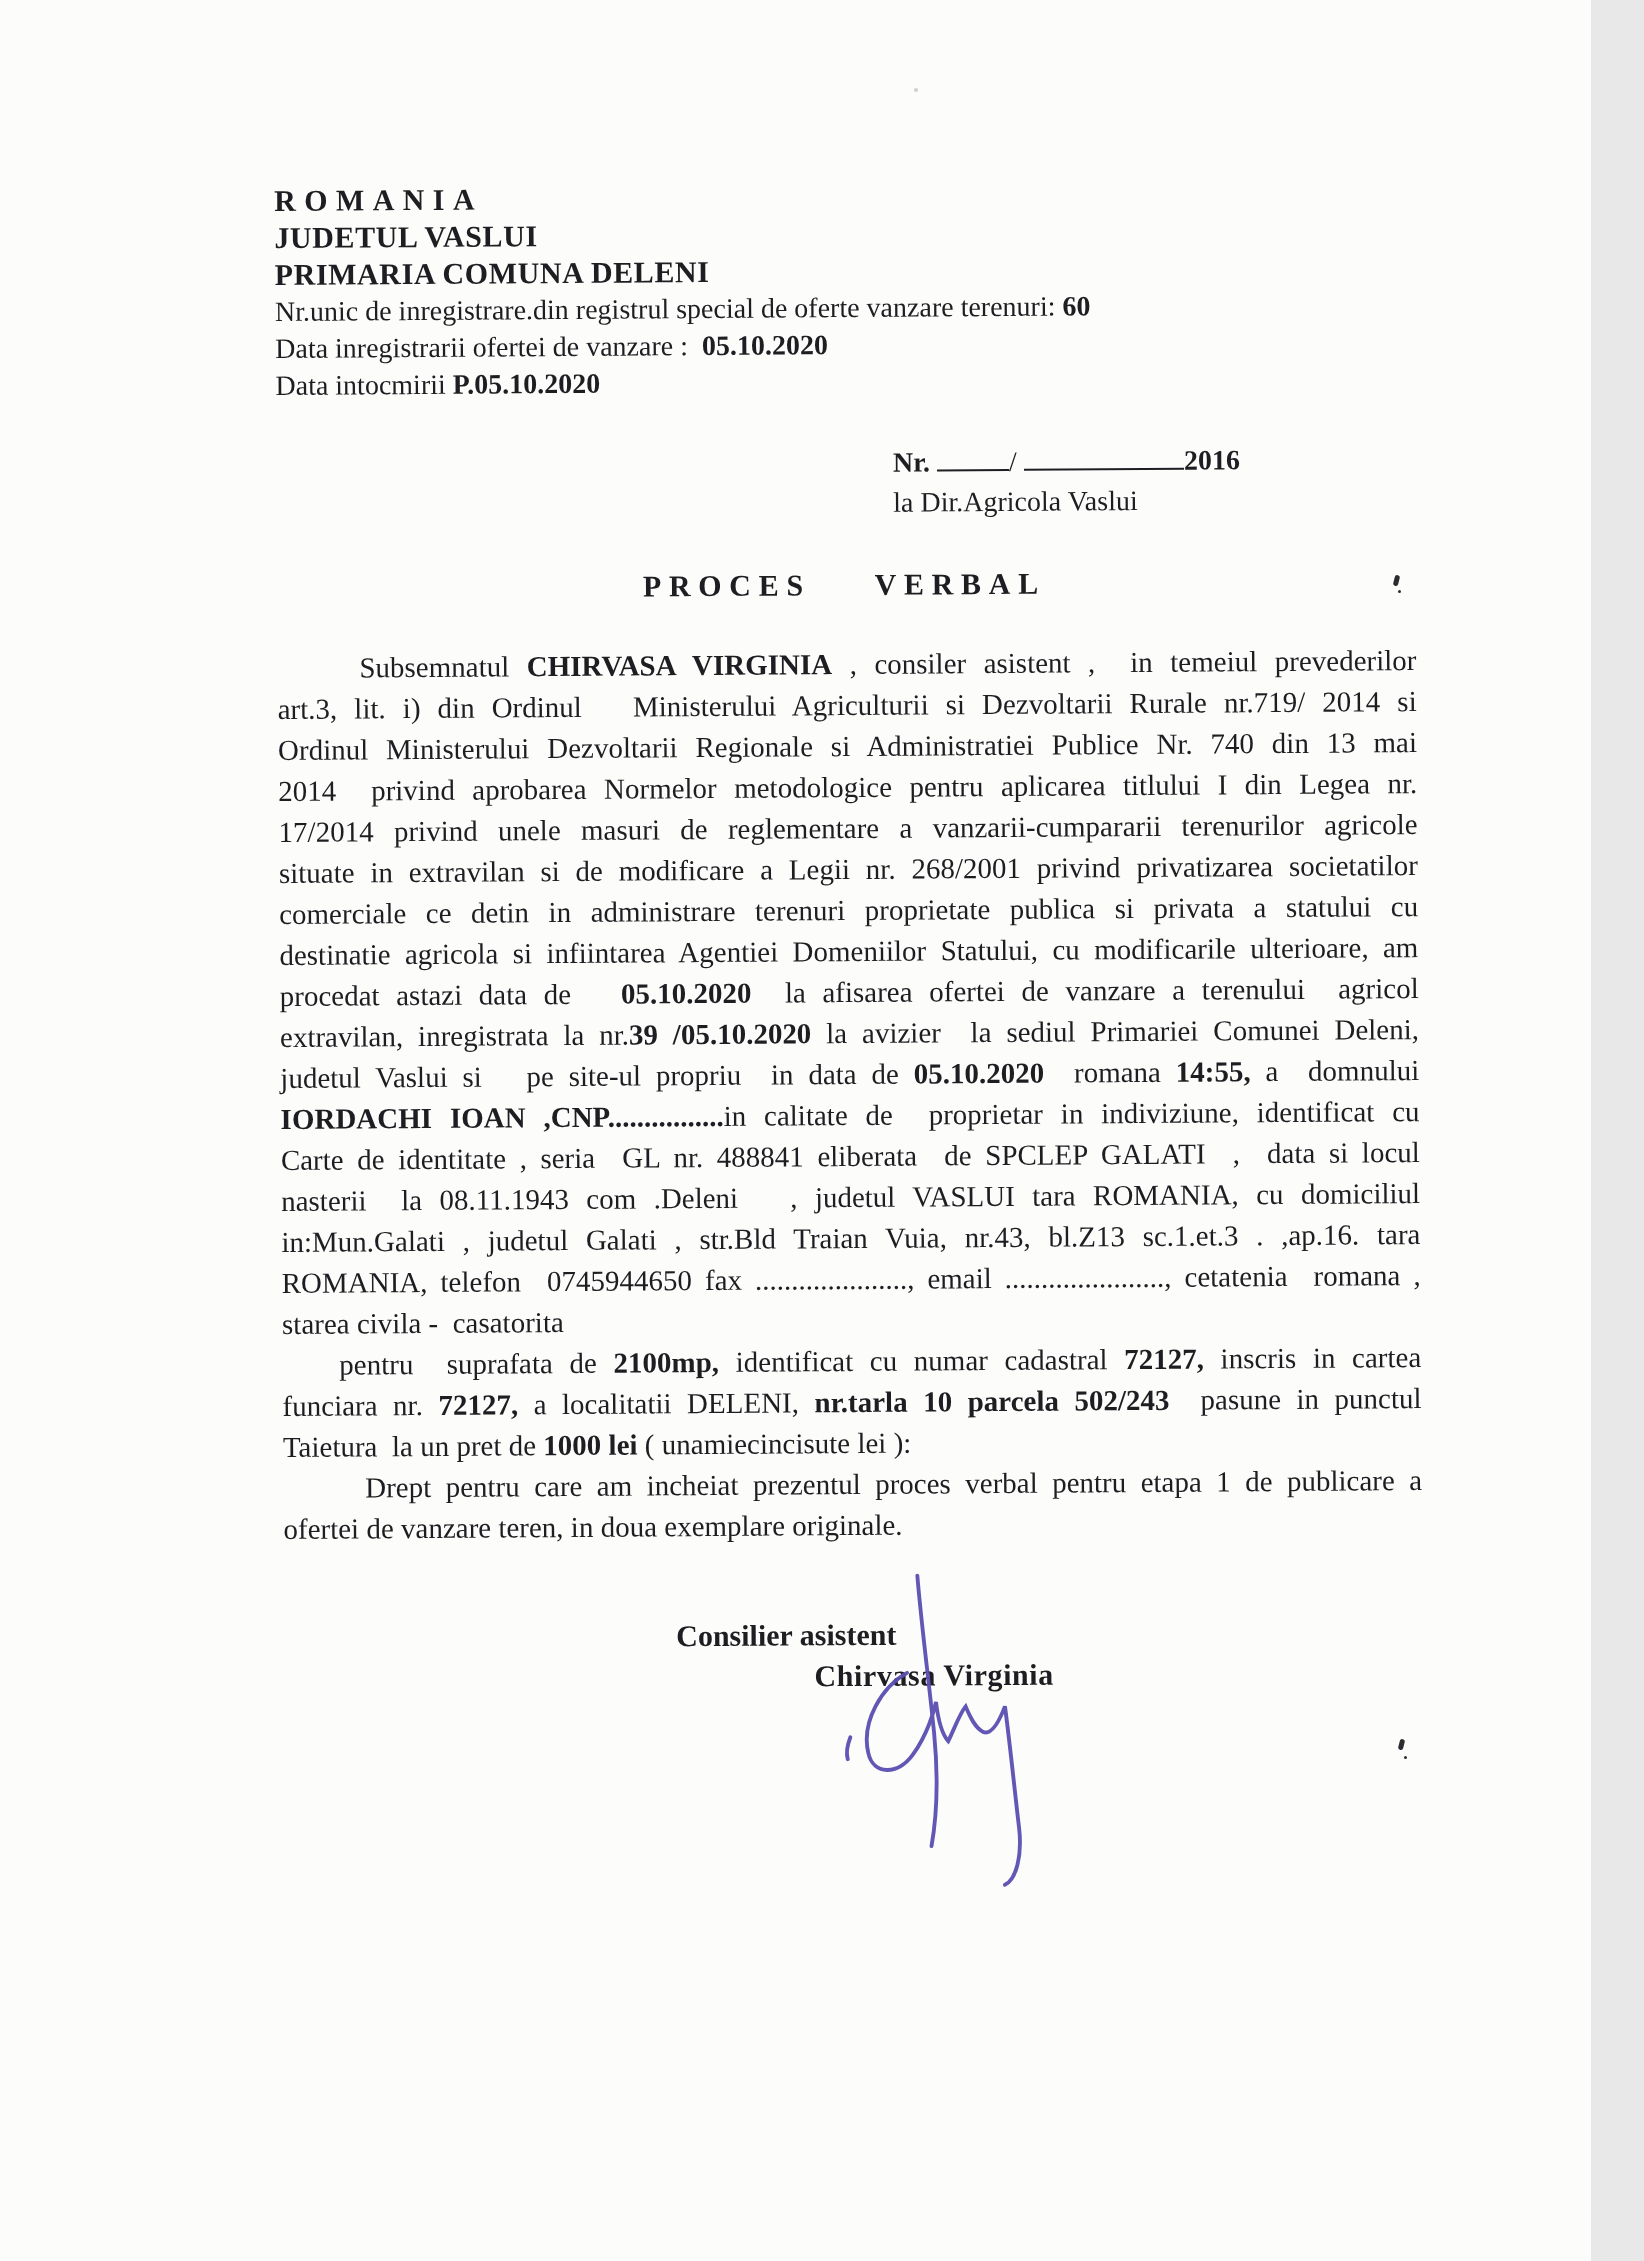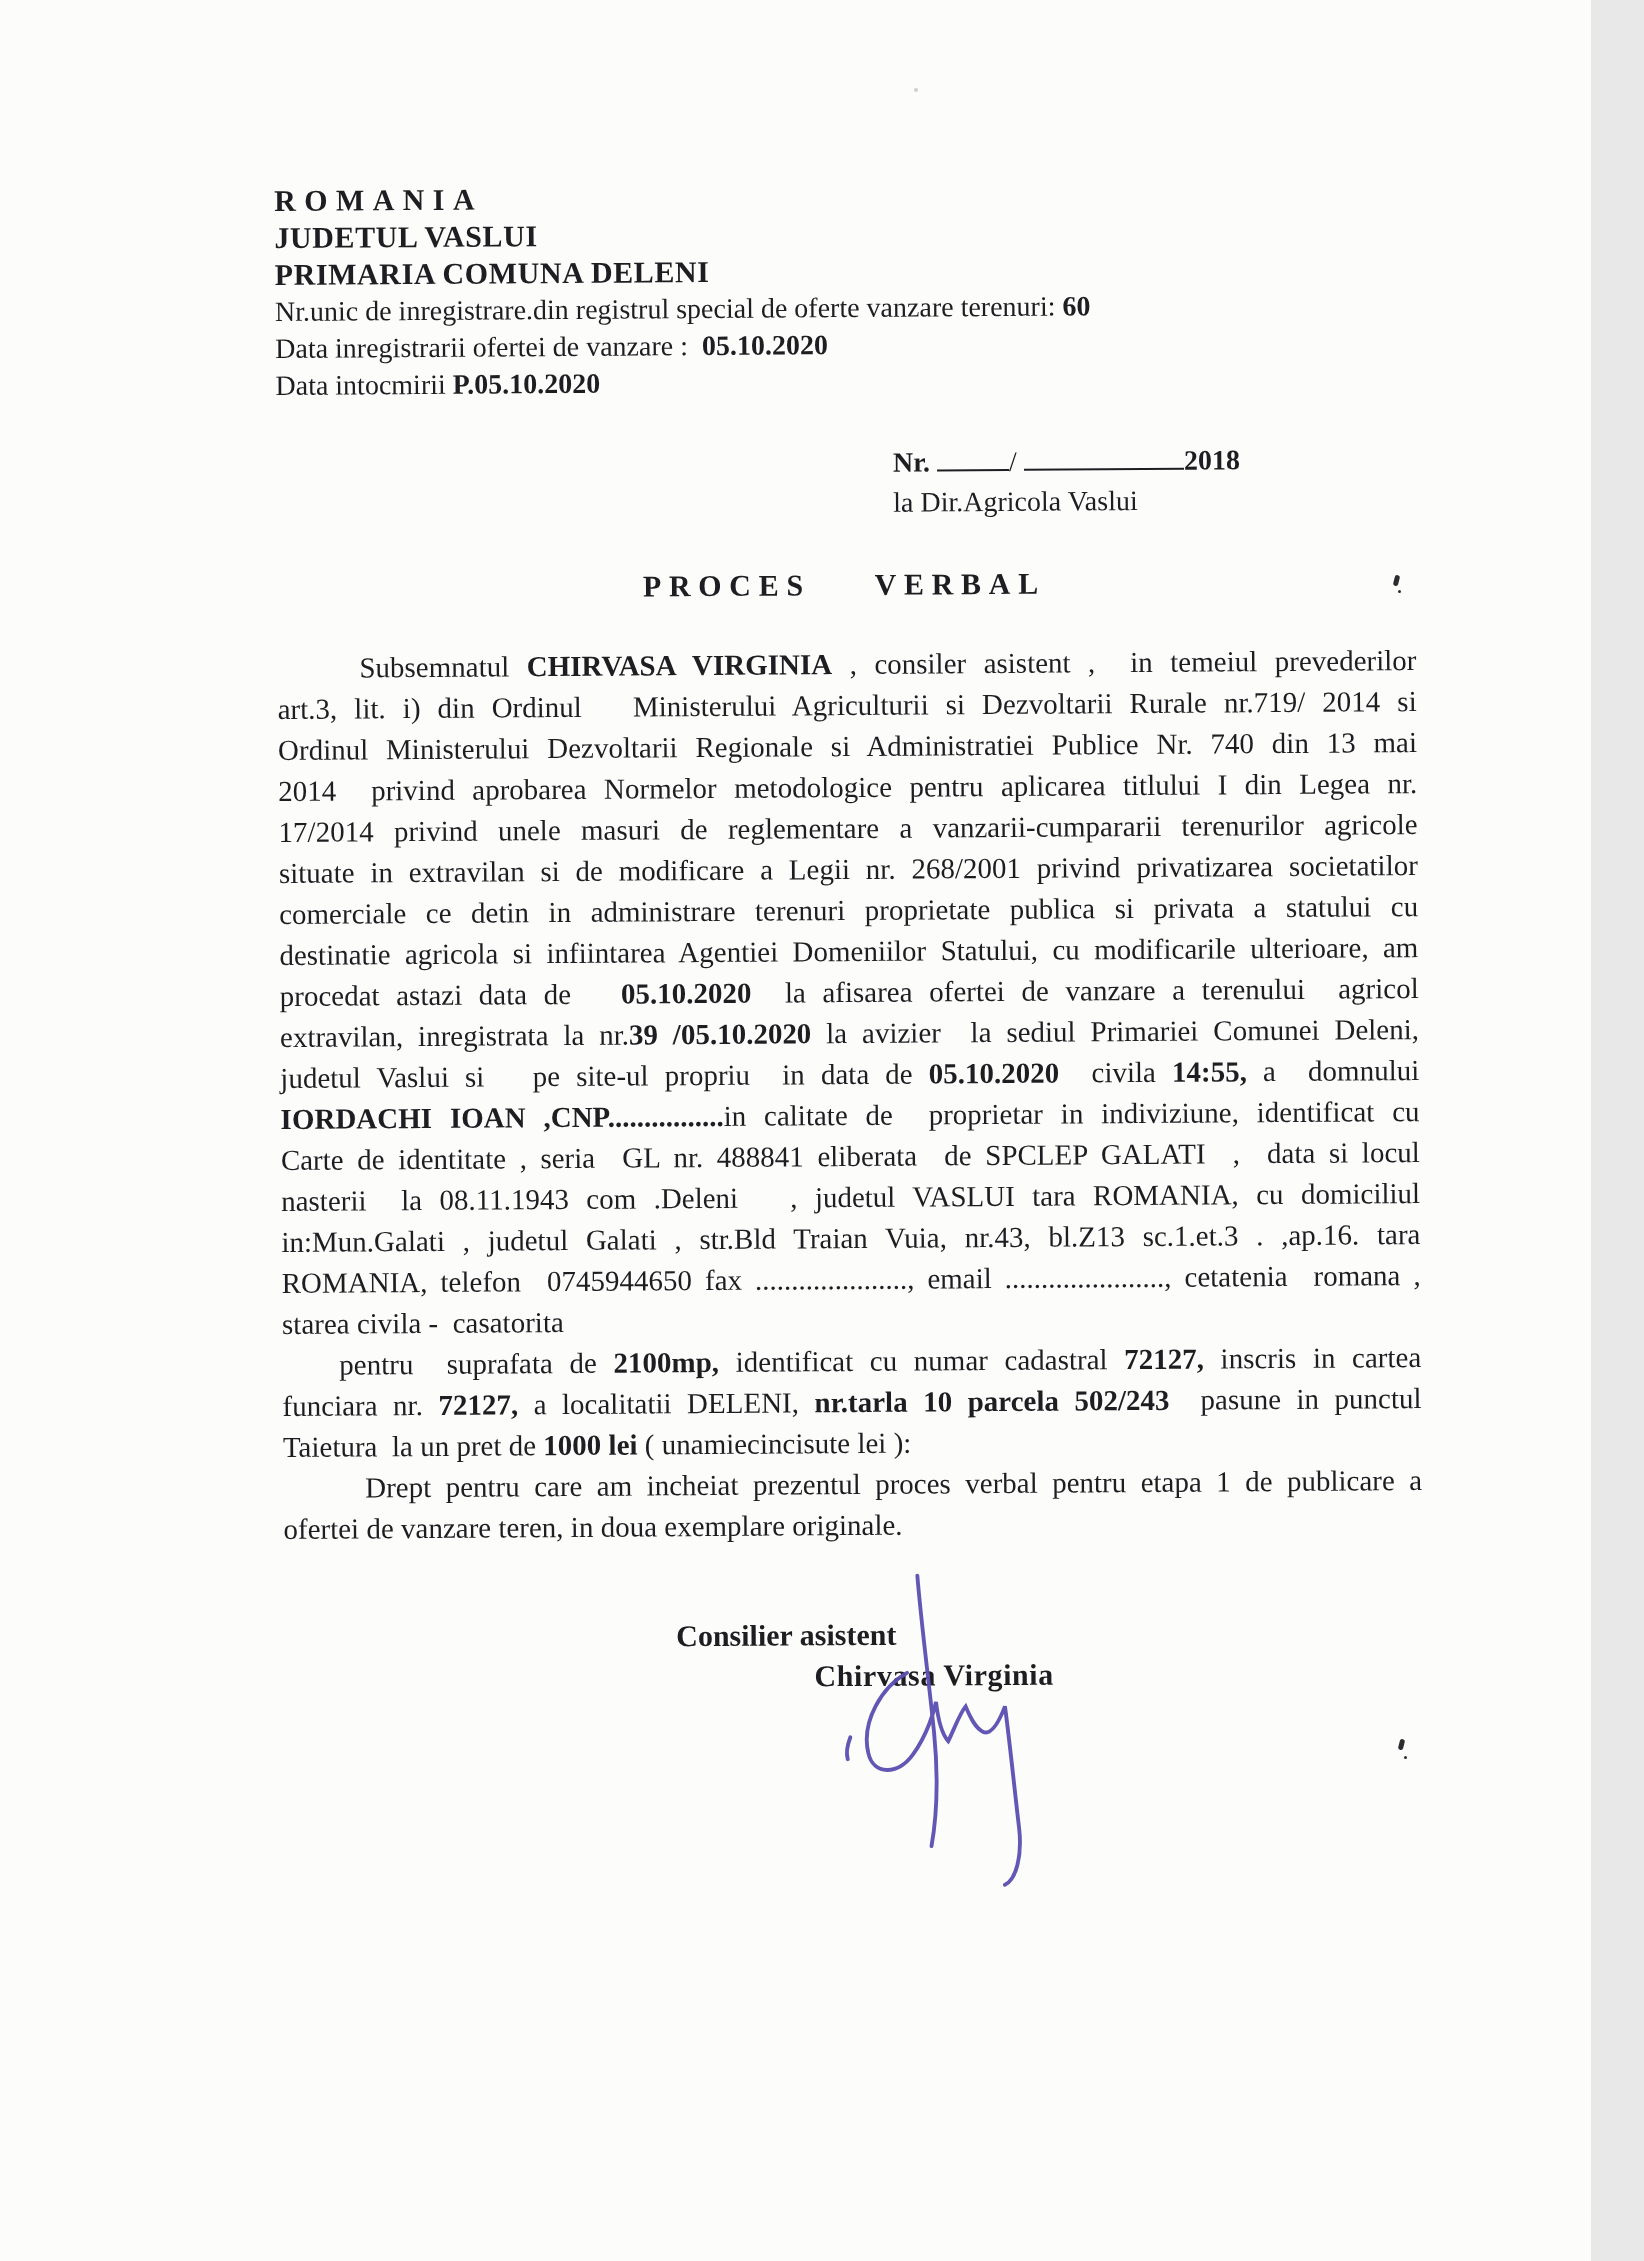--- a/index.html
+++ b/index.html
@@ -63,38 +63,38 @@
     <div class="header">
         <div class="tline hb sp"><span class="b">ROMANIA</span></div>
         <div class="tline hb"><span class="b">JUDETUL VASLUI</span></div>
         <div class="tline hb"><span class="b">PRIMARIA COMUNA DELENI</span></div>
         <div class="tline"><span class="r">Nr.unic de inregistrare.din registrul special de oferte vanzare terenuri: </span><span class="b">60</span></div>
         <div class="tline"><span class="r">Data inregistrarii ofertei de vanzare :  </span><span class="b">05.10.2020</span></div>
         <div class="tline"><span class="r">Data intocmirii </span><span class="b">P.05.10.2020</span></div>
       </div>
 
     <div class="nrblock">
-      <div class="nrline"><span class="b">Nr.</span><span> </span><span class="blank short"></span><span>/</span><span> </span><span class="blank long"></span><span class="b">2018</span></div>
+      <div class="nrline"><span class="b">Nr.</span><span> </span><span class="blank short"></span><span>/</span><span> </span><span class="blank long"></span><span class="b">2016</span></div>
       <div>la Dir.Agricola Vaslui</div>
     </div>
 
     <div class="title">PROCES  VERBAL</div>
 
     <div class="bodytext">
         <div class="tline just" style="text-indent: 82px;"><span class="r">Subsemnatul </span><span class="b">CHIRVASA VIRGINIA</span><span class="r"> , consiler asistent ,  in temeiul prevederilor</span></div>
         <div class="tline just"><span class="r">art.3, lit. i) din Ordinul   Ministerului Agriculturii si Dezvoltarii Rurale nr.719/ 2014 si</span></div>
         <div class="tline just"><span class="r">Ordinul Ministerului Dezvoltarii Regionale si Administratiei Publice Nr. 740 din 13 mai</span></div>
         <div class="tline just"><span class="r">2014  privind aprobarea Normelor metodologice pentru aplicarea titlului I din Legea nr.</span></div>
         <div class="tline just"><span class="r">17/2014 privind unele masuri de reglementare a vanzarii-cumpararii terenurilor agricole</span></div>
         <div class="tline just"><span class="r">situate in extravilan si de modificare a Legii nr. 268/2001 privind privatizarea societatilor</span></div>
         <div class="tline just"><span class="r">comerciale ce detin in administrare terenuri proprietate publica si privata a statului cu</span></div>
         <div class="tline just"><span class="r">destinatie agricola si infiintarea Agentiei Domeniilor Statului, cu modificarile ulterioare, am</span></div>
         <div class="tline just"><span class="r">procedat astazi data de   </span><span class="b">05.10.2020</span><span class="r">  la afisarea ofertei de vanzare a terenului  agricol</span></div>
         <div class="tline just"><span class="r">extravilan, inregistrata la nr.</span><span class="b">39 /05.10.2020</span><span class="r"> la avizier  la sediul Primariei Comunei Deleni,</span></div>
-        <div class="tline just"><span class="r">judetul Vaslui si   pe site-ul propriu  in data de </span><span class="b">05.10.2020</span><span class="r">  civila </span><span class="b">14:55,</span><span class="r"> a  domnului</span></div>
+        <div class="tline just"><span class="r">judetul Vaslui si   pe site-ul propriu  in data de </span><span class="b">05.10.2020</span><span class="r">  romana </span><span class="b">14:55,</span><span class="r"> a  domnului</span></div>
         <div class="tline just"><span class="b">IORDACHI IOAN ,CNP................</span><span class="r">in calitate de  proprietar in indiviziune, identificat cu</span></div>
         <div class="tline just"><span class="r">Carte de identitate , seria  GL nr. 488841 eliberata  de SPCLEP GALATI  ,  data si locul</span></div>
         <div class="tline just"><span class="r">nasterii  la 08.11.1943 com .Deleni   , judetul VASLUI tara ROMANIA, cu domiciliul</span></div>
         <div class="tline just"><span class="r">in:Mun.Galati , judetul Galati , str.Bld Traian Vuia, nr.43, bl.Z13 sc.1.et.3 . ,ap.16. tara</span></div>
         <div class="tline just"><span class="r">ROMANIA, telefon  0745944650 fax ....................., email ......................, cetatenia  romana ,</span></div>
         <div class="tline"><span class="r">starea civila -  casatorita</span></div>
         <div class="tline just" style="text-indent: 57px;"><span class="r">pentru  suprafata de </span><span class="b">2100mp,</span><span class="r"> identificat cu numar cadastral </span><span class="b">72127,</span><span class="r"> inscris in cartea</span></div>
         <div class="tline just"><span class="r">funciara nr. </span><span class="b">72127,</span><span class="r"> a localitatii DELENI, </span><span class="b">nr.tarla 10 parcela 502/243</span><span class="r">  pasune in punctul</span></div>
         <div class="tline"><span class="r">Taietura  la un pret de </span><span class="b">1000 lei</span><span class="r"> ( unamiecincisute lei ):</span></div>
         <div class="tline just" style="text-indent: 82px;"><span class="r">Drept pentru care am incheiat prezentul proces verbal pentru etapa 1 de publicare a</span></div>

